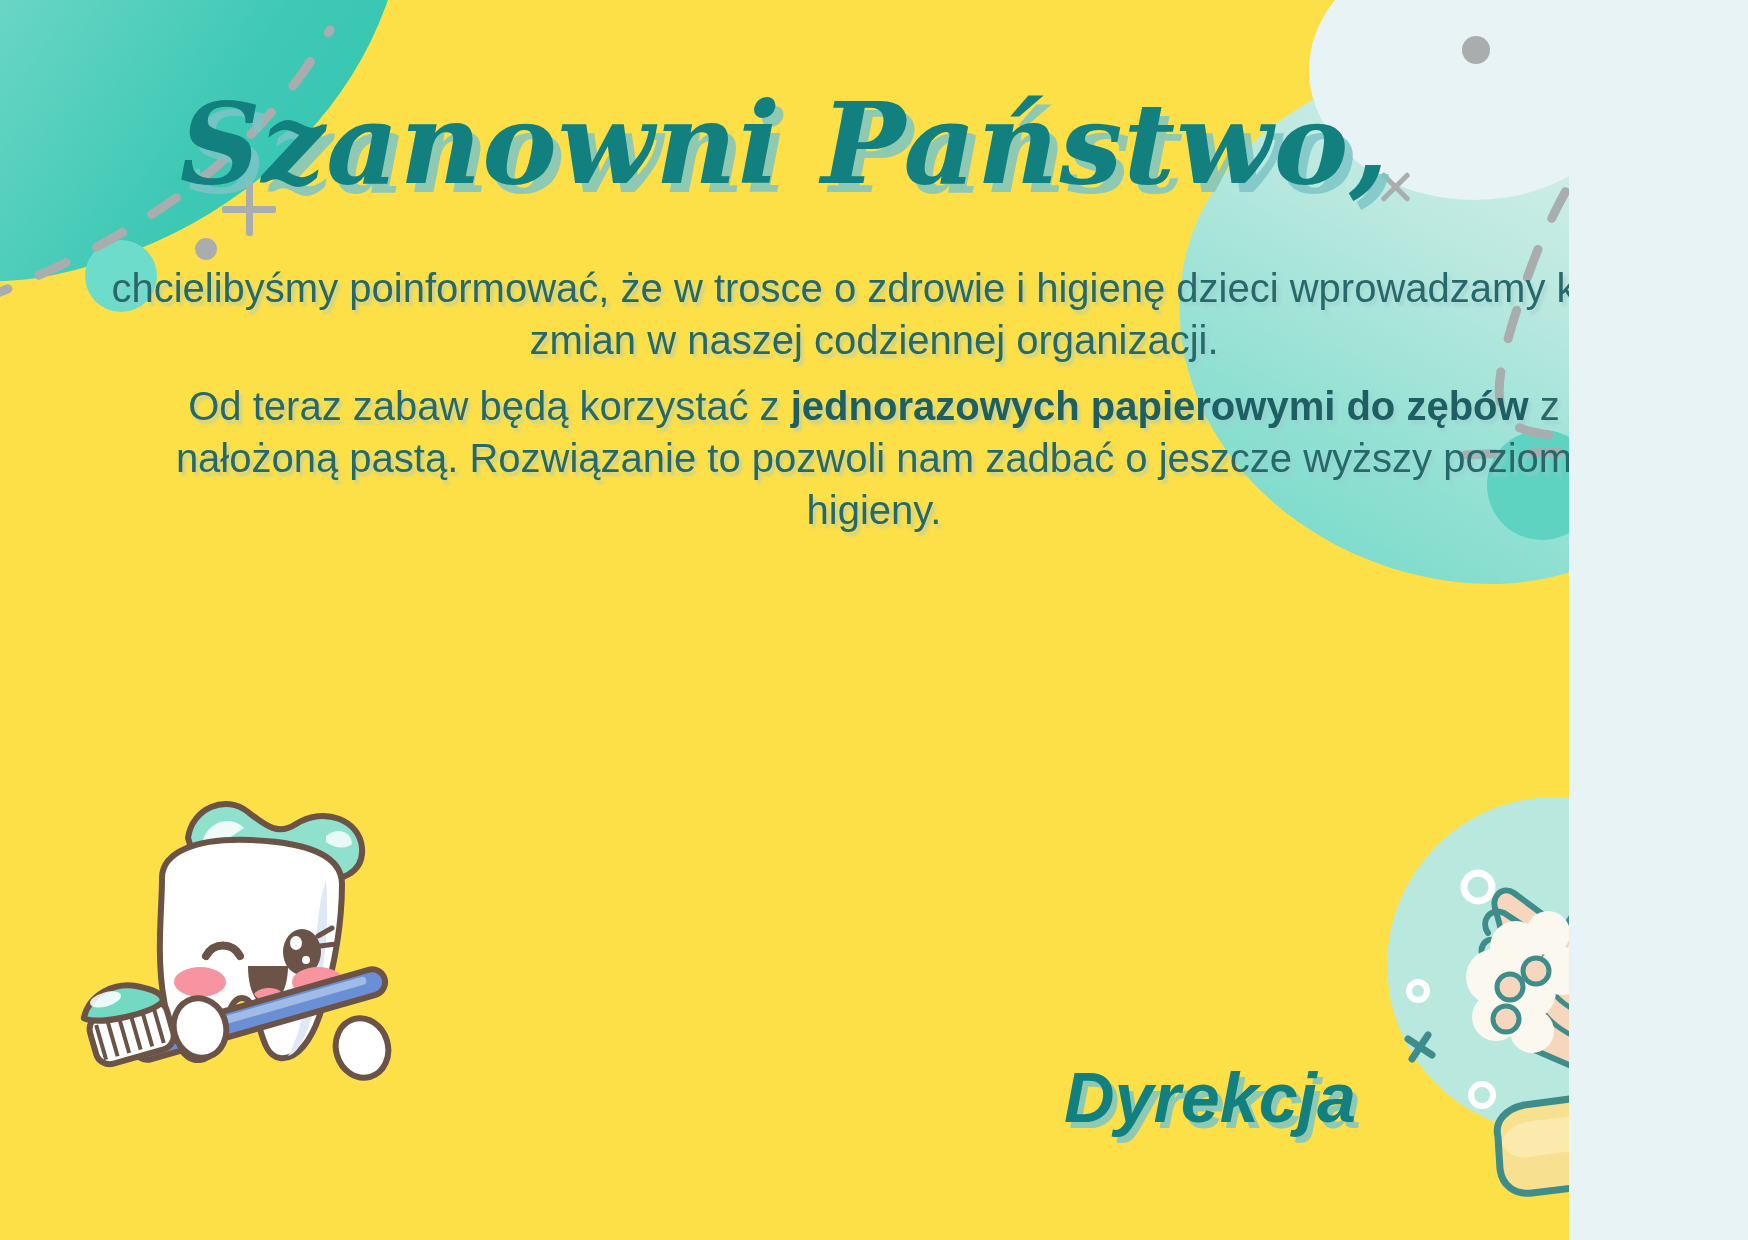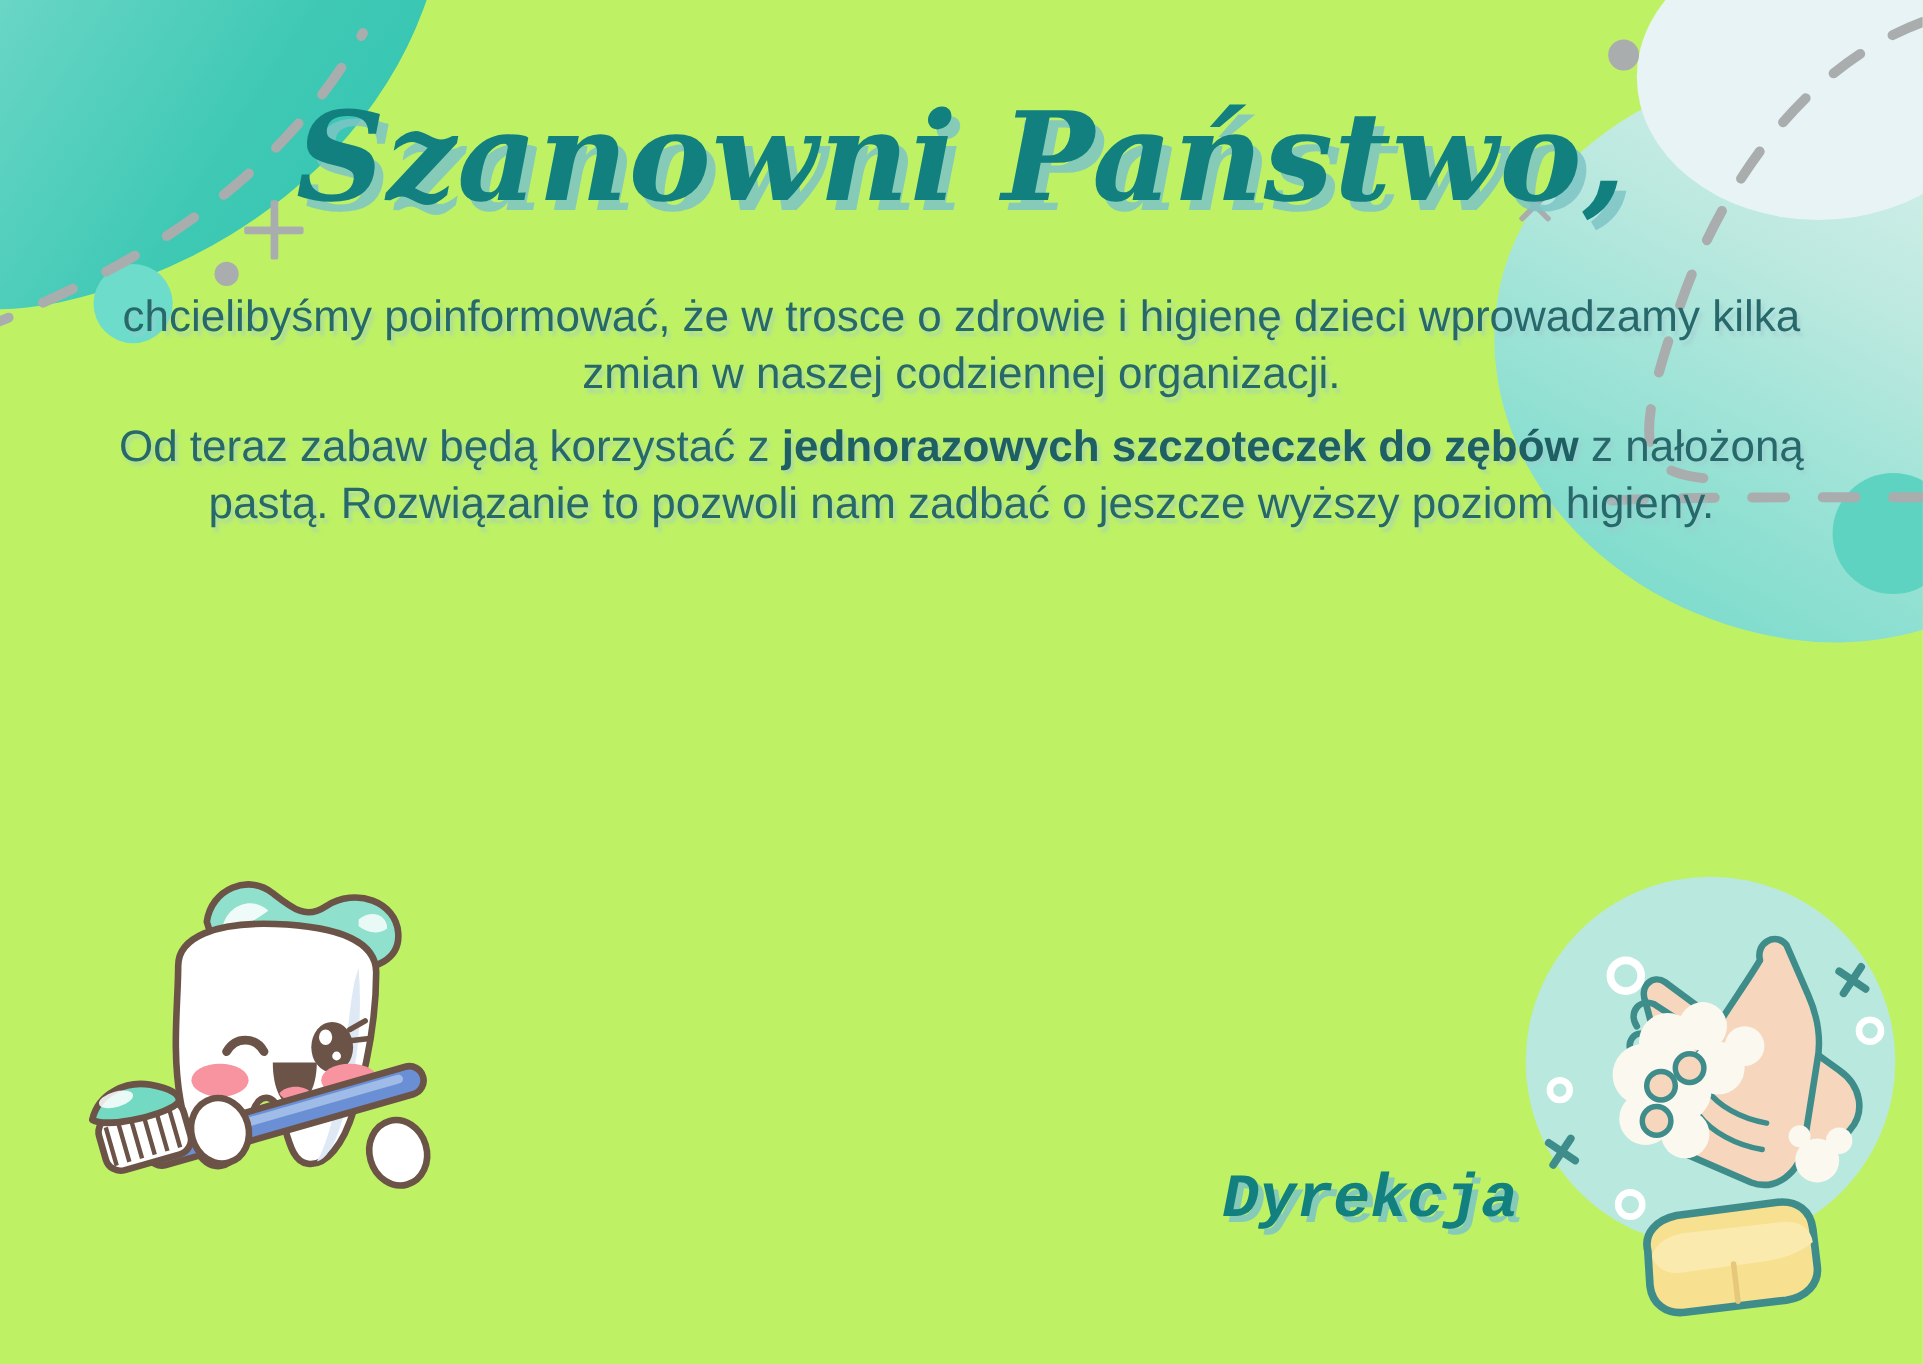--- a/index.html
+++ b/index.html
@@ -2,21 +2,21 @@
 <html><head>
 <meta charset="utf-8">
 <style>
   html,body{margin:0;padding:0;}
   body{
     width:1748px;height:1240px;
     background:#e7f3f4;
     font-family:"Liberation Sans", sans-serif;
     overflow:hidden;
   }
-  .poster{position:relative;width:1748px;height:1240px;overflow:hidden;background:#bef264;}
+  .poster{position:relative;width:1569px;height:1240px;overflow:hidden;background:#fde047;}
 
   
   .deco{position:absolute;pointer-events:none;}
 
   .blob-tl{
     left:-330px;top:-430px;width:740px;height:700px;
     background:linear-gradient(135deg,#a9e3dc 0%,#86ded1 35%,#3fc9b5 75%,#2fc3ae 100%);
     border-radius:50% 50% 58% 42% / 55% 48% 52% 45%;
     transform:rotate(-12deg);
   }
@@ -72,23 +72,23 @@
     color:#27686b;
     font-size:40px;
     line-height:1.30;
     text-shadow:3px 4px 3px rgba(160,200,205,.55);
   }
   .body-copy p{margin:0 0 14px 0;text-align:center;}
   .body-copy b{font-weight:700;color:#1d5f63;}
 
   
   .signature{
-    position:absolute;left:1040px;top:1058px;width:340px;text-align:right;
-    font-family:Liberation Mono, monospace;font-style:italic;font-weight:700;
-    font-size:56px;color:#11807e;
+    position:absolute;left:1040px;top:1058px;width:340px;text-align:center;
+    font-family:Liberation Sans, sans-serif;font-style:italic;font-weight:700;
+    font-size:70px;color:#11807e;
     text-shadow:5px 6px 0 rgba(125,196,197,.85);
   }
 
   
   .tooth-wrap{position:absolute;left:40px;top:760px;width:420px;height:330px;}
   
   .hands-wrap{position:absolute;left:1300px;top:755px;width:450px;height:390px;}
   
   .soap-wrap{position:absolute;left:1470px;top:1085px;width:230px;height:155px;}
 </style>
@@ -112,21 +112,21 @@
     <path d="M-20 300 C 120 245, 250 170, 330 30" fill="none" stroke="#a9adad" stroke-width="9" stroke-linecap="round" stroke-dasharray="30 34"></path>
 
     <path d="M1748 20 C 1640 60, 1560 170, 1520 300 C 1480 420, 1500 430, 1560 436" fill="none" stroke="#a9adad" stroke-width="9" stroke-linecap="round" stroke-dasharray="30 34"></path>
     <path d="M1465 455 C 1520 452, 1620 452, 1748 452" fill="none" stroke="#a9adad" stroke-width="9" stroke-linecap="round" stroke-dasharray="30 34"></path>
   </svg>
 
   <div class="title">Szanowni Państwo,</div>
 
   <div class="body-copy" id="body-copy">
       <p><span>chcielibyśmy poinformować, że w trosce o zdrowie i higienę dzieci wprowadzamy kilka zmian w naszej codziennej organizacji.</span></p>
-      <p><span>Od teraz zabaw będą korzystać z </span><b>jednorazowych szczoteczek do zębów</b><span> z nałożoną pastą. Rozwiązanie to pozwoli nam zadbać o jeszcze wyższy poziom higieny.</span></p>
+      <p><span>Od teraz zabaw będą korzystać z </span><b>jednorazowych papierowymi do zębów</b><span> z nałożoną pastą. Rozwiązanie to pozwoli nam zadbać o jeszcze wyższy poziom higieny.</span></p>
     </div>
 
   <div class="tooth-wrap">
     <svg viewBox="0 0 420 330" width="420" height="330">
 
       <path d="M148 78 C152 48, 186 34, 208 52 C226 66, 238 76, 256 64 C284 46, 320 60, 322 88
                C324 112, 300 124, 276 118 C252 112, 238 104, 222 112 C200 122, 170 118, 156 104 Z" fill="#8fe0cd" stroke="#6b5347" stroke-width="6" stroke-linejoin="round"></path>
       <path d="M162 84 C166 62, 190 54, 204 68 C190 78, 176 84, 170 94 Z" fill="#ffffff" opacity=".85"></path>
       <path d="M286 76 C298 66, 312 72, 312 84 C304 90, 294 88, 286 82 Z" fill="#ffffff" opacity=".8"></path>
 

